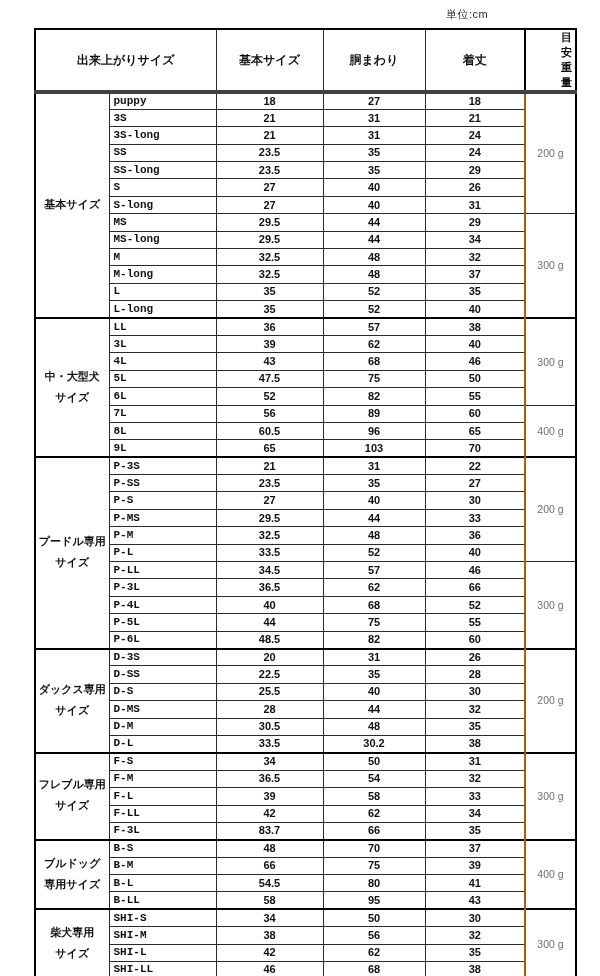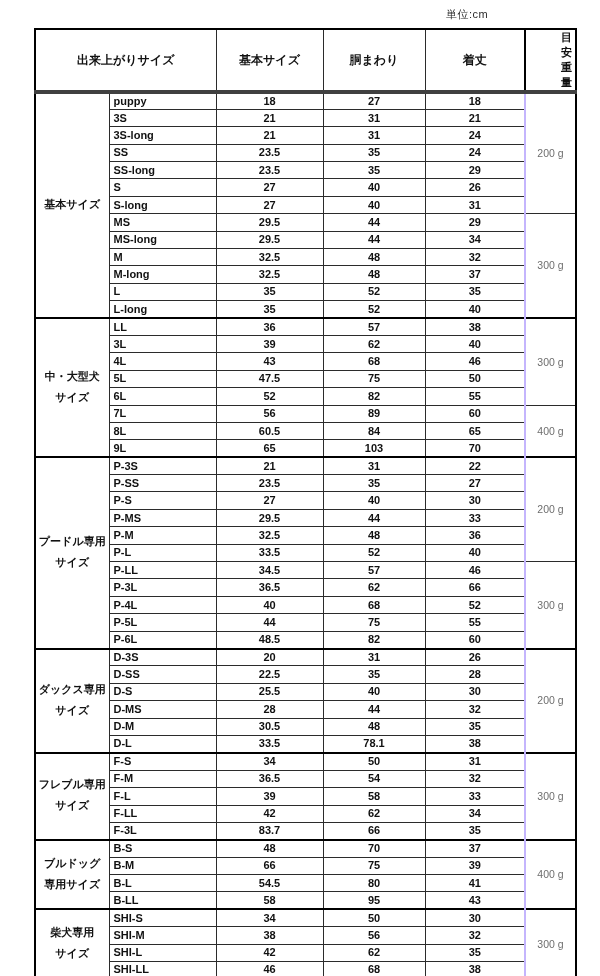--- a/index.html
+++ b/index.html
@@ -50,35 +50,35 @@
   thead th.weight-head { border-left: 2px solid #000; font-size: 11px; padding-left: 32px; }
 
   tbody tr { height: 17.4px; }
   tbody td {
     font-size: 11px;
     font-weight: bold;
     color: #111;
     line-height: 1;
     background: #fff;
   }
-  td.size-name { text-align: left; padding-left: 4px; }
+  td.size-name { text-align: left; padding-left: 4px; font-family: Liberation Mono, monospace; }
   td.num { text-align: center; }
   td.group-label {
     text-align: center;
     font-size: 11px;
     line-height: 1.9;
     vertical-align: middle;
     font-family: Liberation Mono, monospace;
   }
   td.weight {
     text-align: center;
     color: #6e6e6e;
     font-weight: normal;
     font-size: 10.5px;
-    border-left: 2px solid #c4b5fd;
+    border-left: 2px solid #a16207;
     vertical-align: middle;
     border-radius: 12px;
   }
   tr.group-start td { border-top: 2px solid #000; }
 </style>
 </head>
 <body>
 
 <div class="page">
   <div class="unit-label">単位:cm</div>
@@ -218,21 +218,21 @@
         <tr>
           <td class="size-name">7L</td>
           <td class="num">56</td>
           <td class="num">89</td>
           <td class="num">60</td>
           <td class="weight" rowspan="3">400 g</td>
         </tr>
         <tr>
           <td class="size-name">8L</td>
           <td class="num">60.5</td>
-          <td class="num">84</td>
+          <td class="num">96</td>
           <td class="num">65</td>
         </tr>
         <tr>
           <td class="size-name">9L</td>
           <td class="num">65</td>
           <td class="num">103</td>
           <td class="num">70</td>
         </tr>
         <tr class="group-start">
           <td class="group-label" rowspan="11">プードル専用<br>サイズ</td>
@@ -331,21 +331,21 @@
         </tr>
         <tr>
           <td class="size-name">D-M</td>
           <td class="num">30.5</td>
           <td class="num">48</td>
           <td class="num">35</td>
         </tr>
         <tr>
           <td class="size-name">D-L</td>
           <td class="num">33.5</td>
-          <td class="num">78.1</td>
+          <td class="num">30.2</td>
           <td class="num">38</td>
         </tr>
         <tr class="group-start">
           <td class="group-label" rowspan="5">フレブル専用<br>サイズ</td>
           <td class="size-name">F-S</td>
           <td class="num">34</td>
           <td class="num">50</td>
           <td class="num">31</td>
           <td class="weight" rowspan="5">300 g</td>
         </tr>

